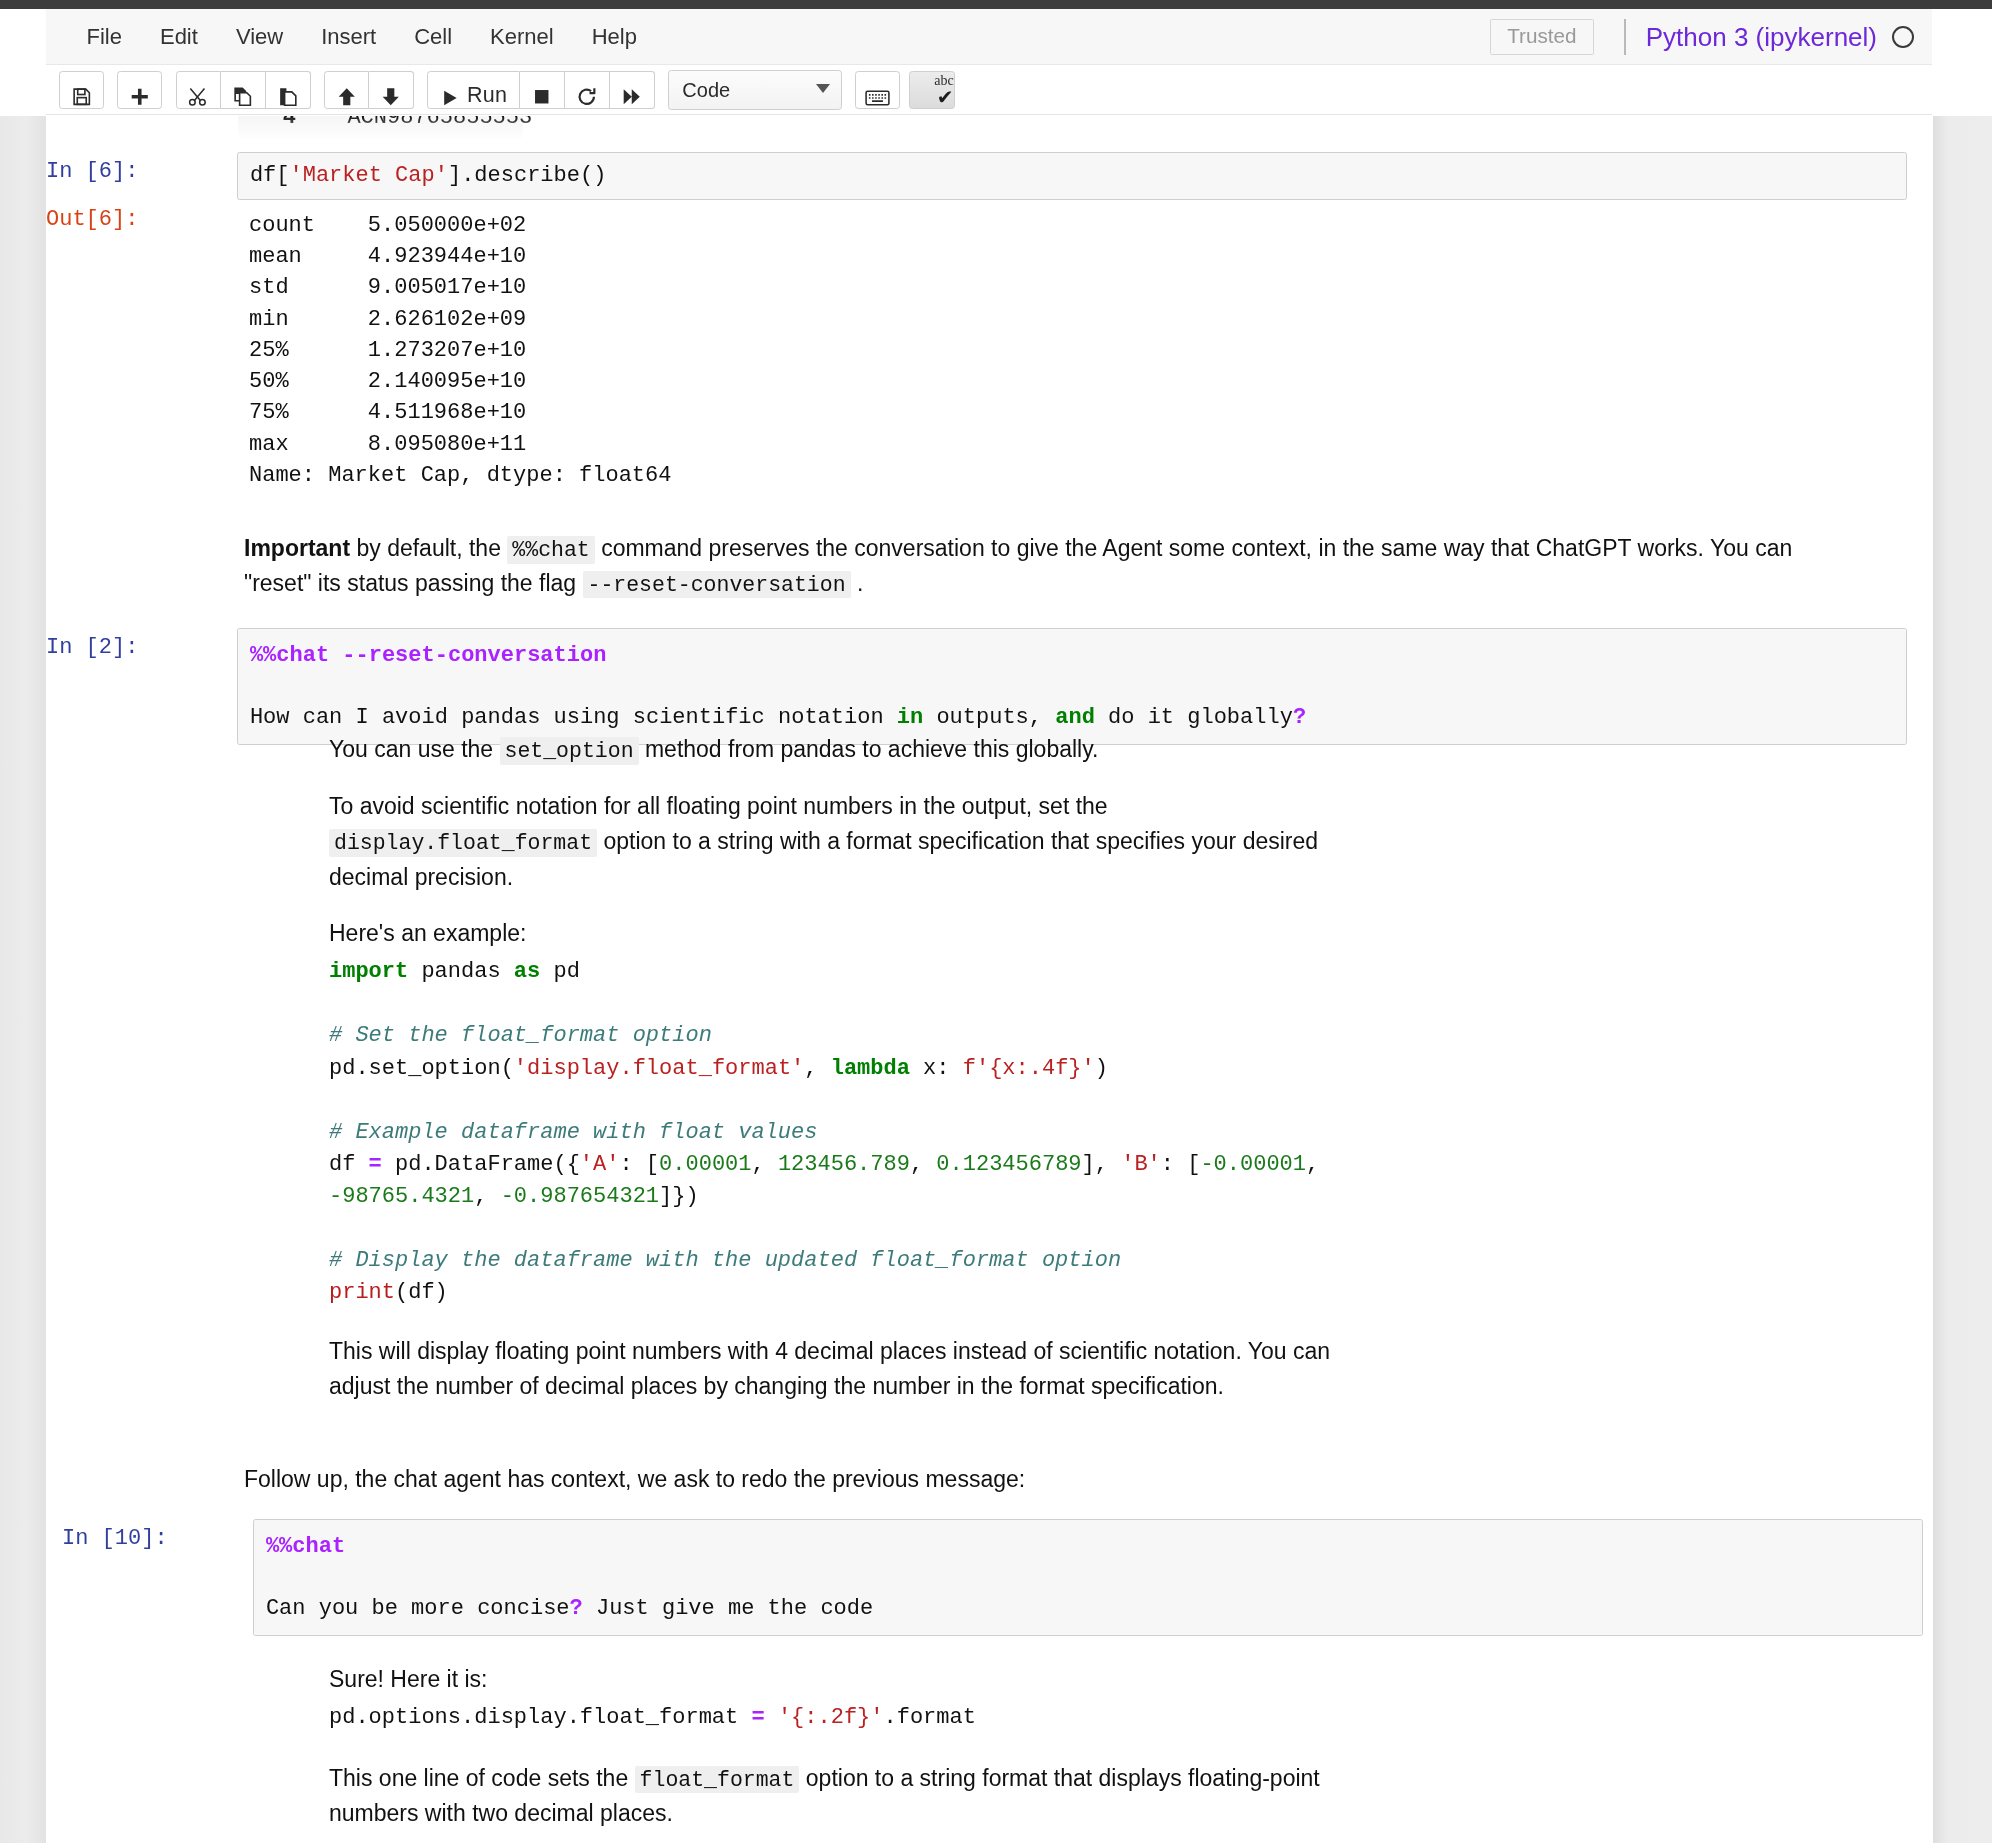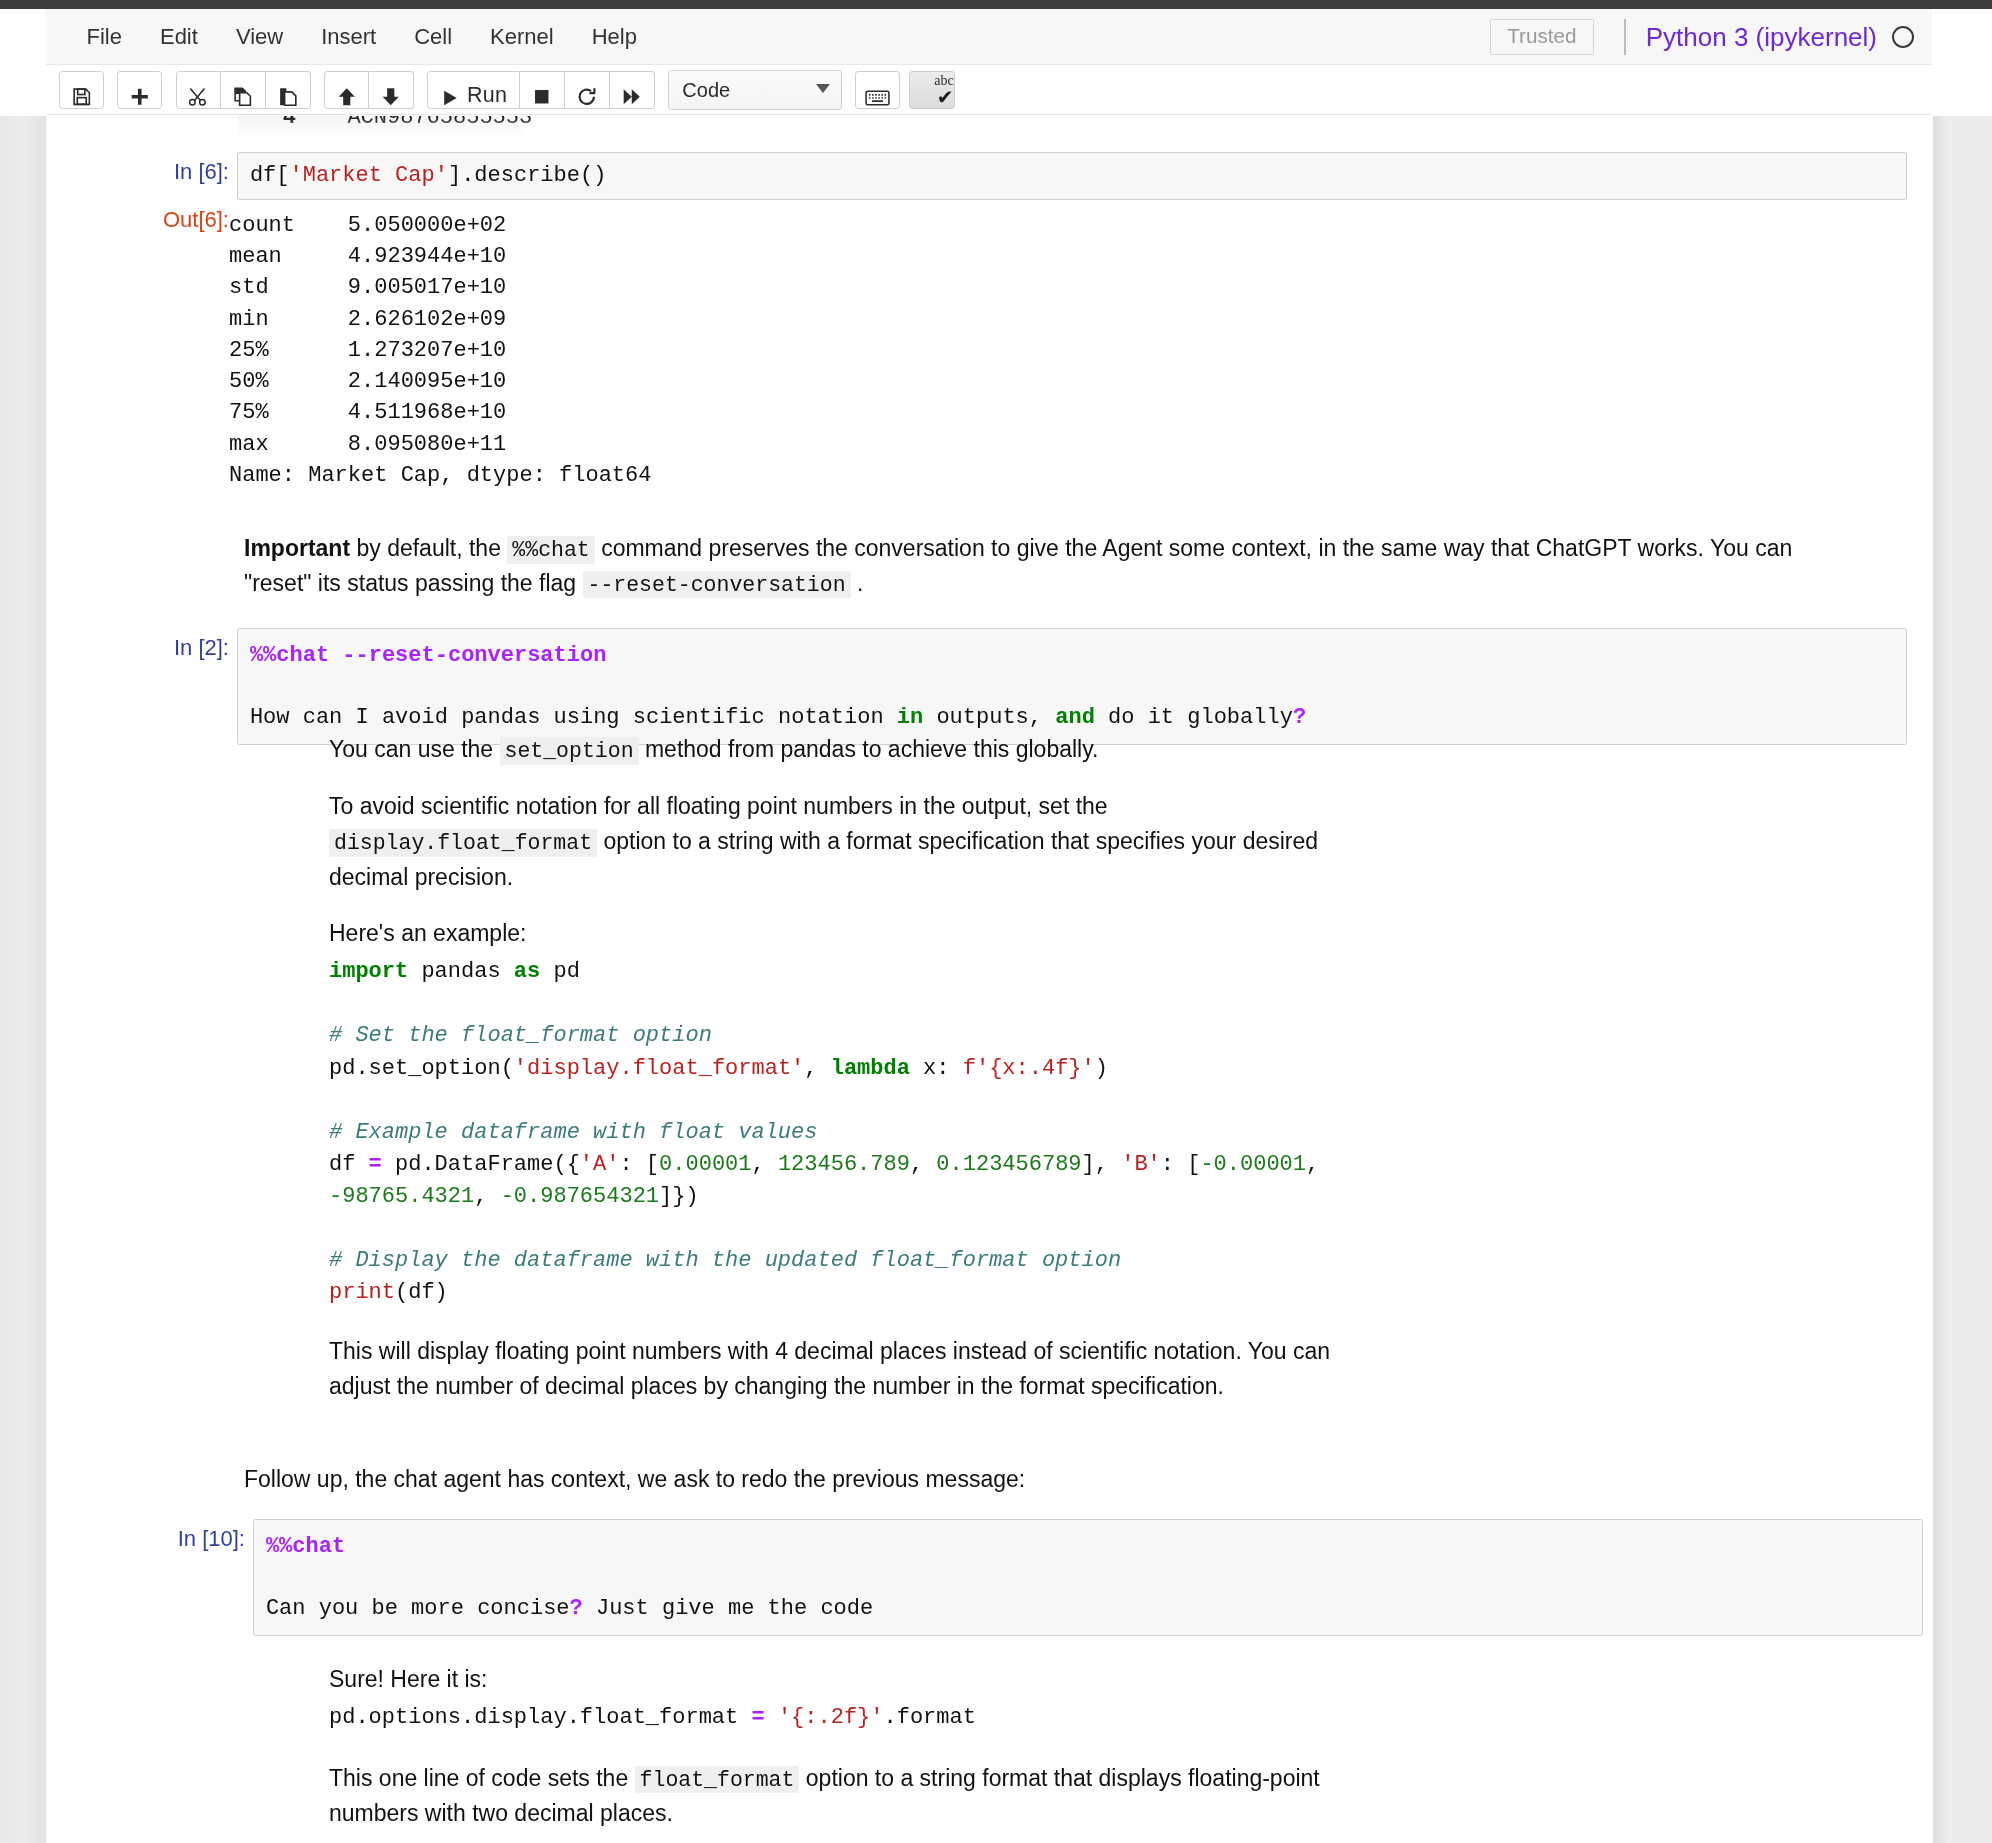--- a/index.html
+++ b/index.html
@@ -149,24 +149,23 @@
   .clip-row .c2 { width: 91px; text-align: right; }
   .clip-row .c3 { width: 132px; text-align: right; }
   .clip-fade {
     position: absolute; left: 0; top: 0; width: 1886px; height: 25px;
     background: linear-gradient(to bottom, rgba(255,255,255,0.0) 0%, rgba(255,255,255,0.55) 60%, rgba(255,255,255,1) 100%);
   }
 
   
   .cellrow { position: absolute; left: 0; display: flex; align-items: flex-start; }
   .prompt {
-    font-family: Liberation Sans, sans-serif;
+    font-family: Liberation Mono, monospace;
     font-size: 22px;
     white-space: pre;
-    text-align: right;
     padding-top: 6.6px;
   }
   .prompt.in  { color: #303F9F; }
   .prompt.out { color: #D84315; }
 
   .inputbox {
     background: #f7f7f7;
     border: 0.8px solid #cfcfcf;
     border-radius: 2.5px;
     padding: 7.4px 0 7.4px 11.6px;
@@ -404,21 +403,21 @@
 
     <div class="cellrow" style="top:36px; left:0;">
       <div class="prompt in" style="width:183px;">In [6]:</div>
       <div class="inputbox" style="width:1670px; margin-left:8.3px;">
         <div class="code"><span>df[</span><span class="s">'Market Cap'</span><span>].describe()</span></div>
       </div>
     </div>
 
     <div class="cellrow" style="top:89px; left:0;">
       <div class="prompt out" style="width:183px; padding-top:1.7px;">Out[6]:</div>
-      <div class="outtext" style="">count    5.050000e+02
+      <div class="outtext" style="margin-left:20px;">count    5.050000e+02
 mean     4.923944e+10
 std      9.005017e+10
 min      2.626102e+09
 25%      1.273207e+10
 50%      2.140095e+10
 75%      4.511968e+10
 max      8.095080e+11
 Name: Market Cap, dtype: float64</div>
     </div>
 

